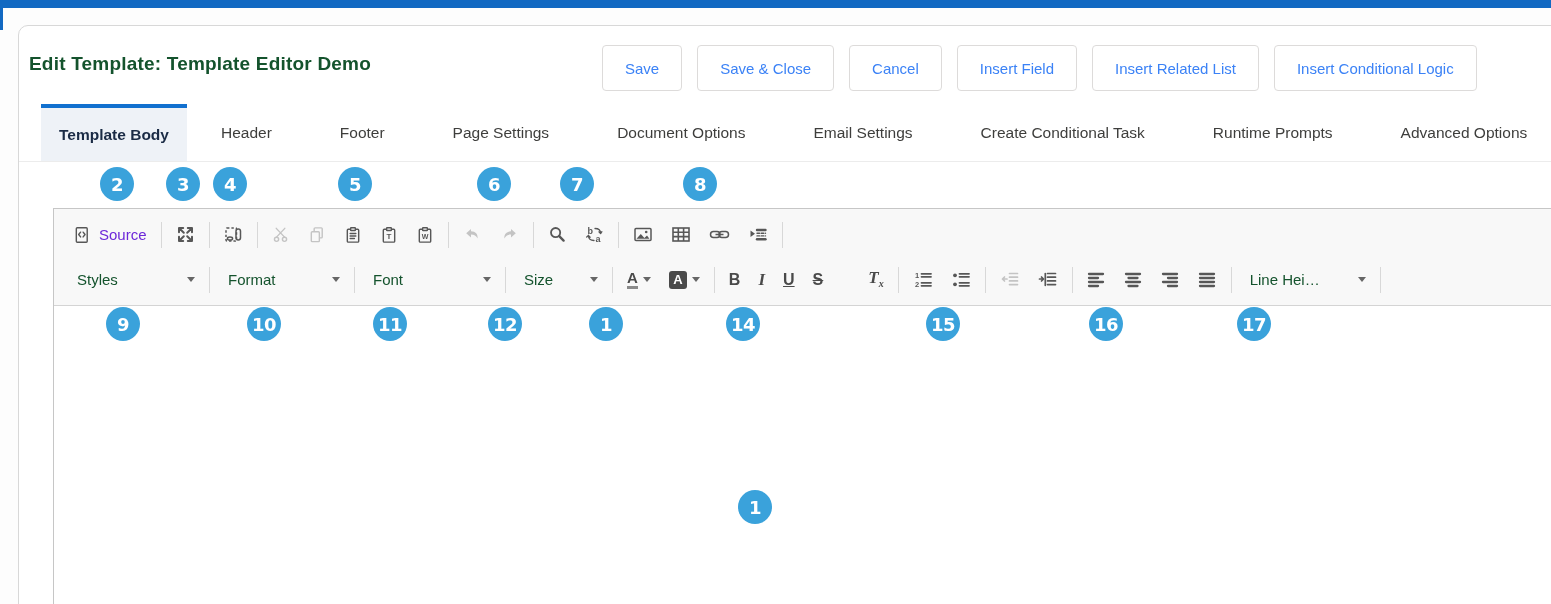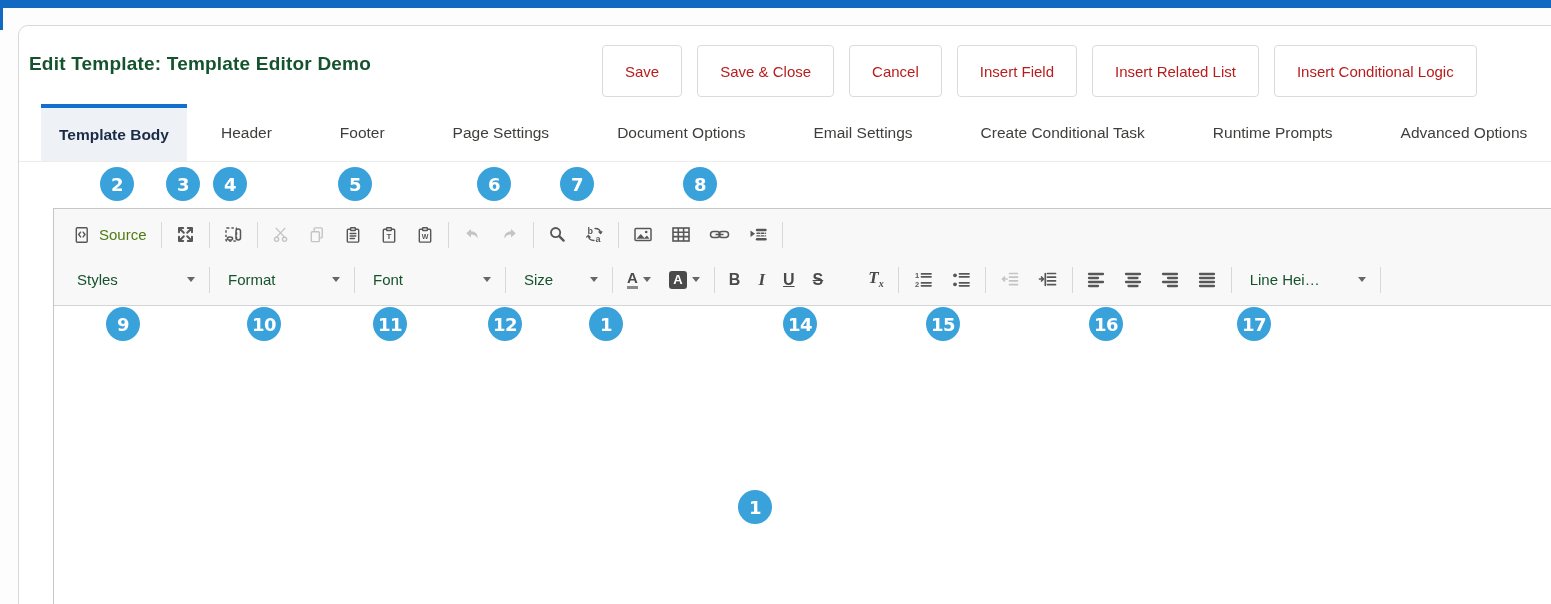--- a/index.html
+++ b/index.html
@@ -12,22 +12,22 @@
   .card{
     position:absolute;left:18px;top:25px;width:1580px;height:660px;
     background:#fff;border:1px solid #d8d8d8;border-radius:10px;
   }
   .page-title{
     position:absolute;left:10px;top:27px;margin:0;
     font-size:19px;font-weight:700;color:#14532d;letter-spacing:.2px;
   }
   .actions{position:absolute;left:583px;top:19px;display:flex;gap:15px;}
   .actions button{
-    height:52px;padding:0 22px;background:#fff;border:1px solid #dddbda;
-    border-radius:4px;color:#b91c1c;font-size:15px;font-family:inherit;cursor:pointer;white-space:nowrap;
+    height:46px;padding:0 22px;background:#fff;border:1px solid #dddbda;
+    border-radius:4px;color:#3b82f6;font-size:15px;font-family:inherit;cursor:pointer;white-space:nowrap;
   }
   .tabs{position:absolute;left:22px;top:78px;height:57px;display:flex;align-items:stretch;}
   .tab{
     padding:0 34px;line-height:57px;font-size:15.5px;color:#3e3e3c;cursor:pointer;white-space:nowrap;
   }
   .tab.active{
     background:#eef2f7;border-top:4px solid #1170cf;line-height:53px;
     font-weight:700;color:#1a2b45;padding:0 18px;
   }
   .tabline{position:absolute;left:0;top:135px;width:1580px;height:1px;background:#ececec;}
@@ -36,21 +36,21 @@
     border:1px solid #c6c6c6;background:#fff;
   }
   .toolbar{background:#f8f8f8;border-bottom:1px solid #d4d4d4;padding:3px 10px;}
   .trow{height:45px;display:flex;align-items:center;}
   .titem{
     display:flex;align-items:center;justify-content:center;
     padding:0 9px;height:32px;color:#575757;cursor:pointer;border-radius:2px;
   }
   .titem.disabled{color:#c4c4c4;cursor:default;}
   .sep{width:1px;height:26px;background:#d8d8d8;margin:0 5px;flex:none;}
-  .src-label{margin-left:8px;font-size:15px;color:#4d7c0f;}
+  .src-label{margin-left:8px;font-size:15px;color:#6d28d9;}
   .combo{
     display:flex;align-items:center;justify-content:space-between;
     padding:0 9px 0 13px;height:30px;color:#14532d;font-size:15px;cursor:pointer;flex:none;
   }
   .caret{
     width:0;height:0;border-left:4px solid transparent;border-right:4px solid transparent;
     border-top:5px solid #666;margin-left:8px;flex:none;
   }
   .g{font-size:16px;font-weight:700;color:#4a4a4a;line-height:1;}
   .g.i{font-family:"Liberation Serif",serif;font-style:italic;font-size:17px;}
@@ -336,18 +336,18 @@
 <div class="badge" style="left:338px;top:167px">5</div>
 <div class="badge" style="left:477px;top:167px">6</div>
 <div class="badge" style="left:560px;top:167px">7</div>
 <div class="badge" style="left:683px;top:167px">8</div>
 
 <div class="badge" style="left:106px;top:307px">9</div>
 <div class="badge" style="left:247px;top:307px">10</div>
 <div class="badge" style="left:373px;top:307px">11</div>
 <div class="badge" style="left:488px;top:307px">12</div>
 <div class="badge" style="left:589px;top:307px">1</div>
-<div class="badge" style="left:783px;top:307px">14</div>
+<div class="badge" style="left:726px;top:307px">14</div>
 <div class="badge" style="left:926px;top:307px">15</div>
 <div class="badge" style="left:1089px;top:307px">16</div>
 <div class="badge" style="left:1237px;top:307px">17</div>
 
 <div class="badge" style="left:738px;top:490px">1</div>
 
 </body></html>

